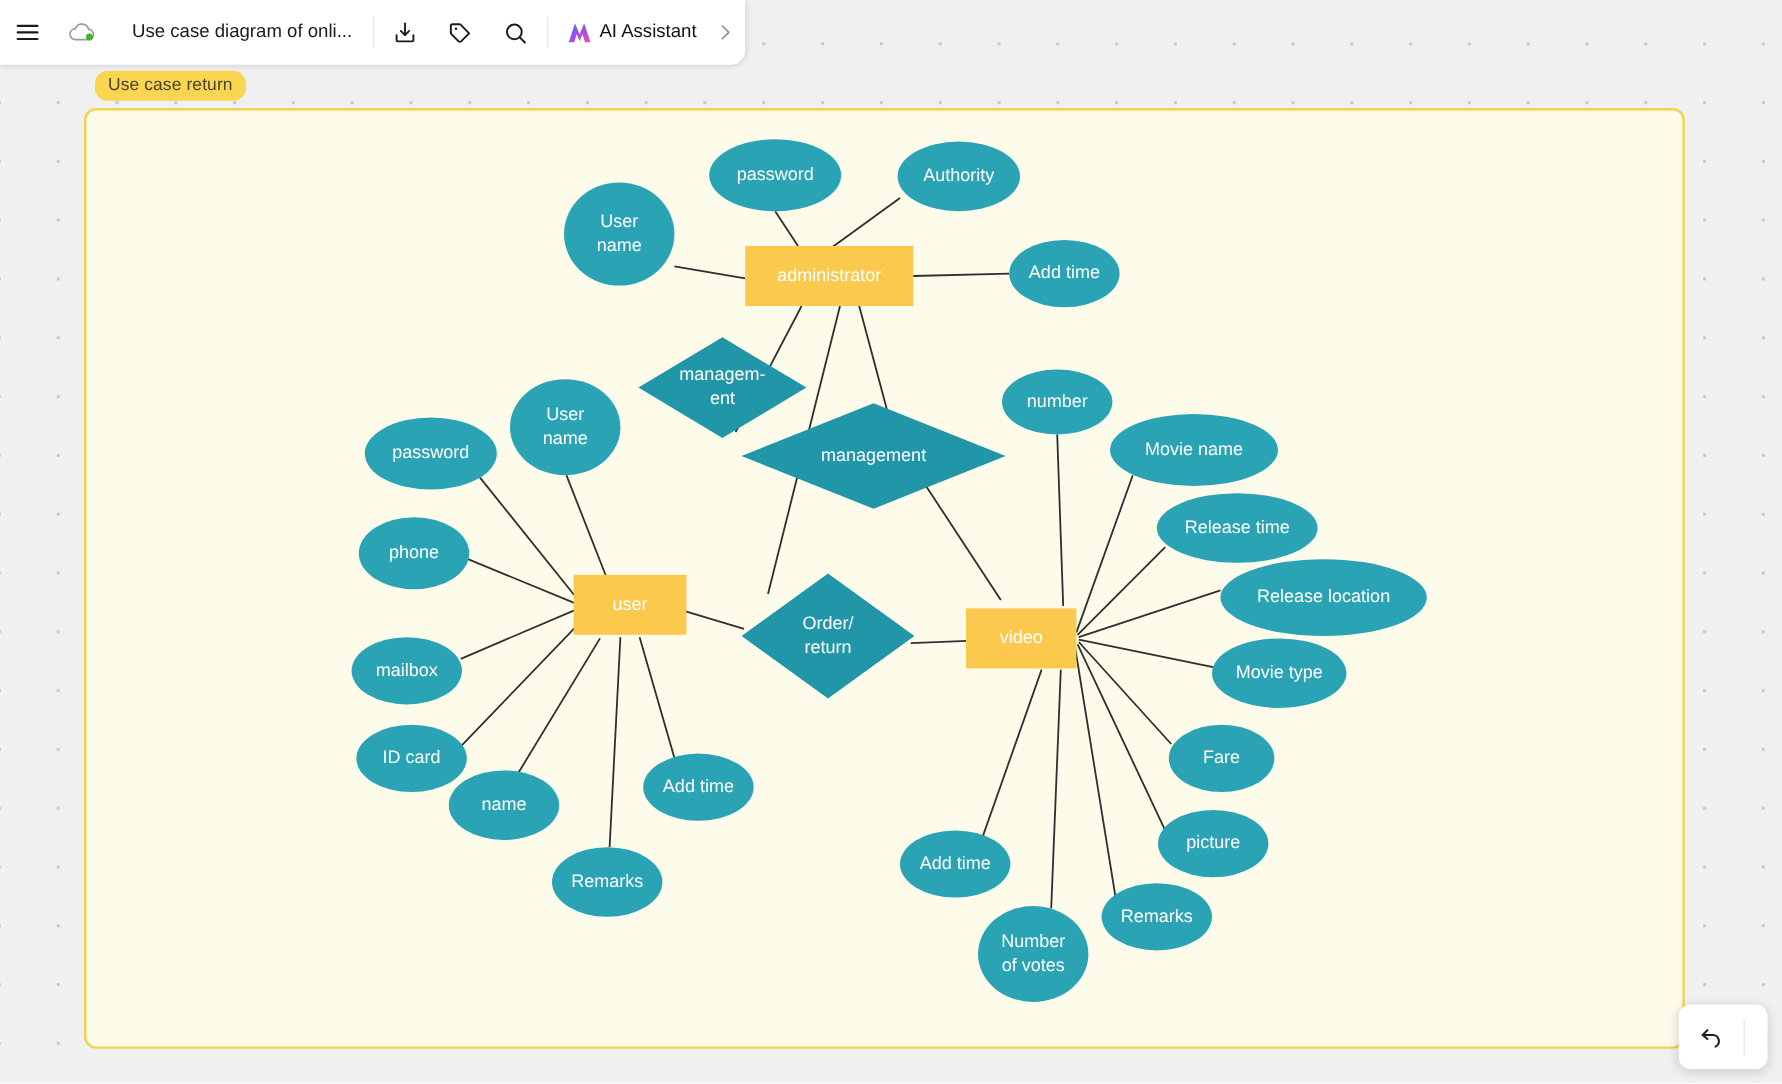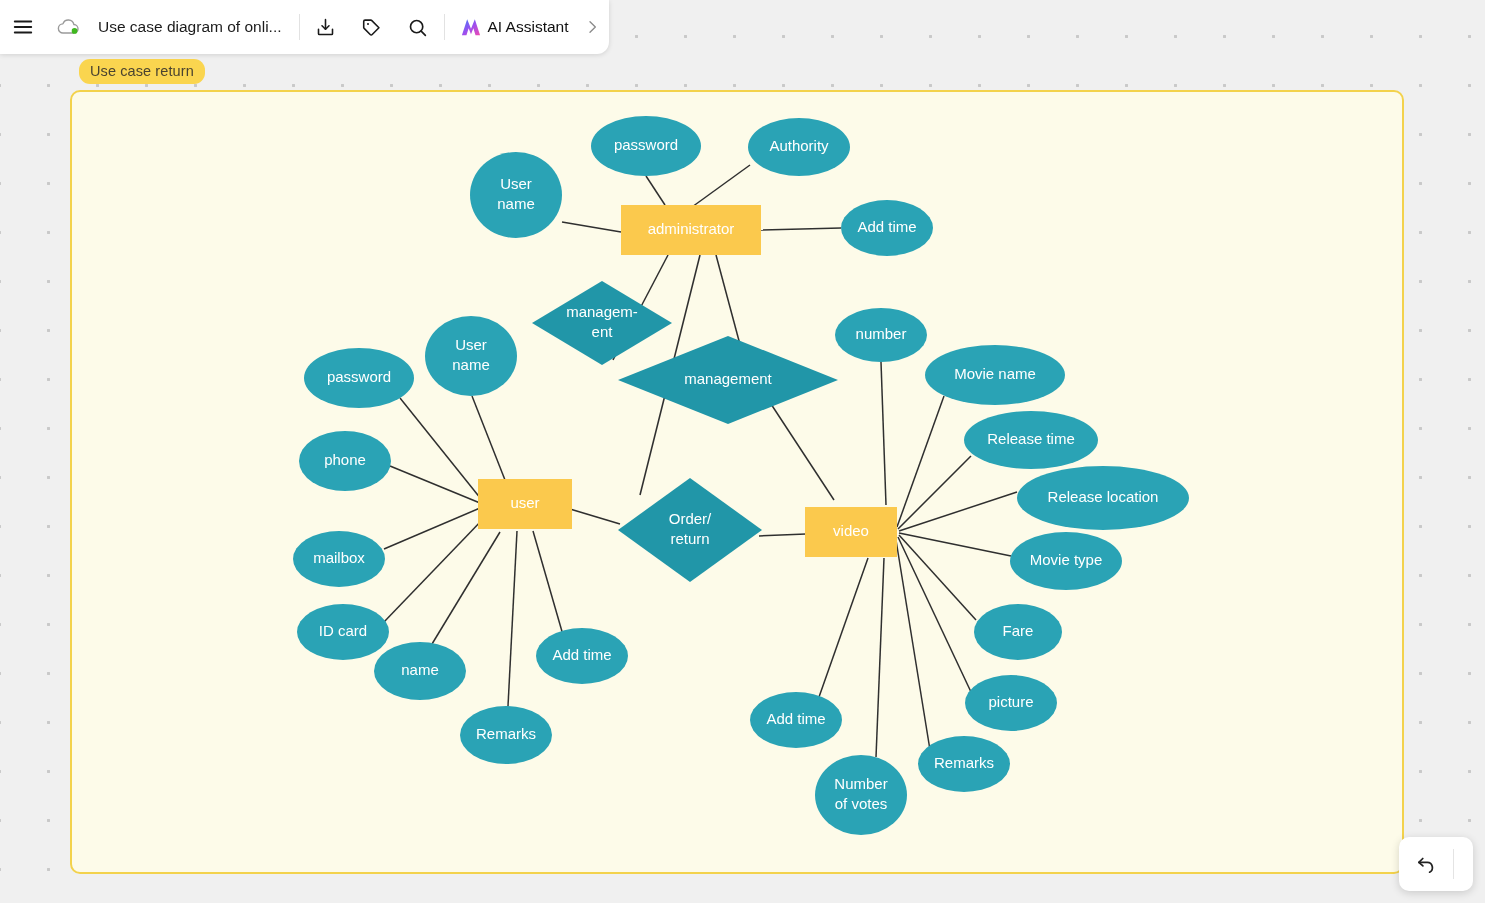--- a/index.html
+++ b/index.html
@@ -82,20 +82,21 @@
   }
   #doc-title {
     font-size: 15.5px;
     color: #1b1b1b;
     max-width: 240px;
     white-space: nowrap;
     overflow: hidden;
     text-overflow: ellipsis;
     padding: 0 14px 0 6px;
     cursor: text;
+    margin-left: 12px;
   }
   .tb-sep {
     width: 1px;
     height: 26px;
     background: #e2e2e2;
     margin: 0 3px;
   }
   #ai-assistant {
     display: flex;
     align-items: center;

